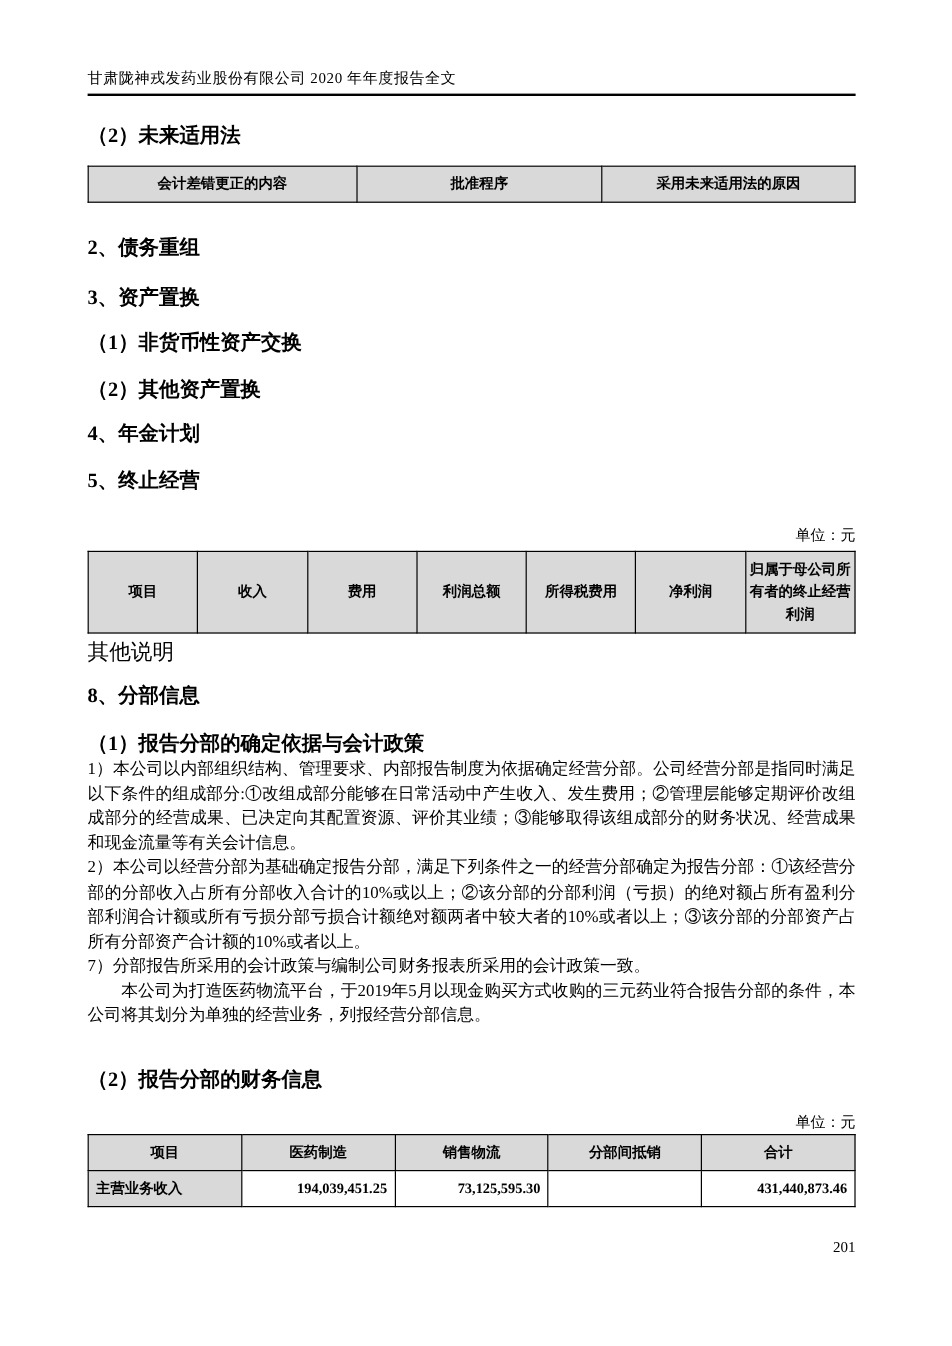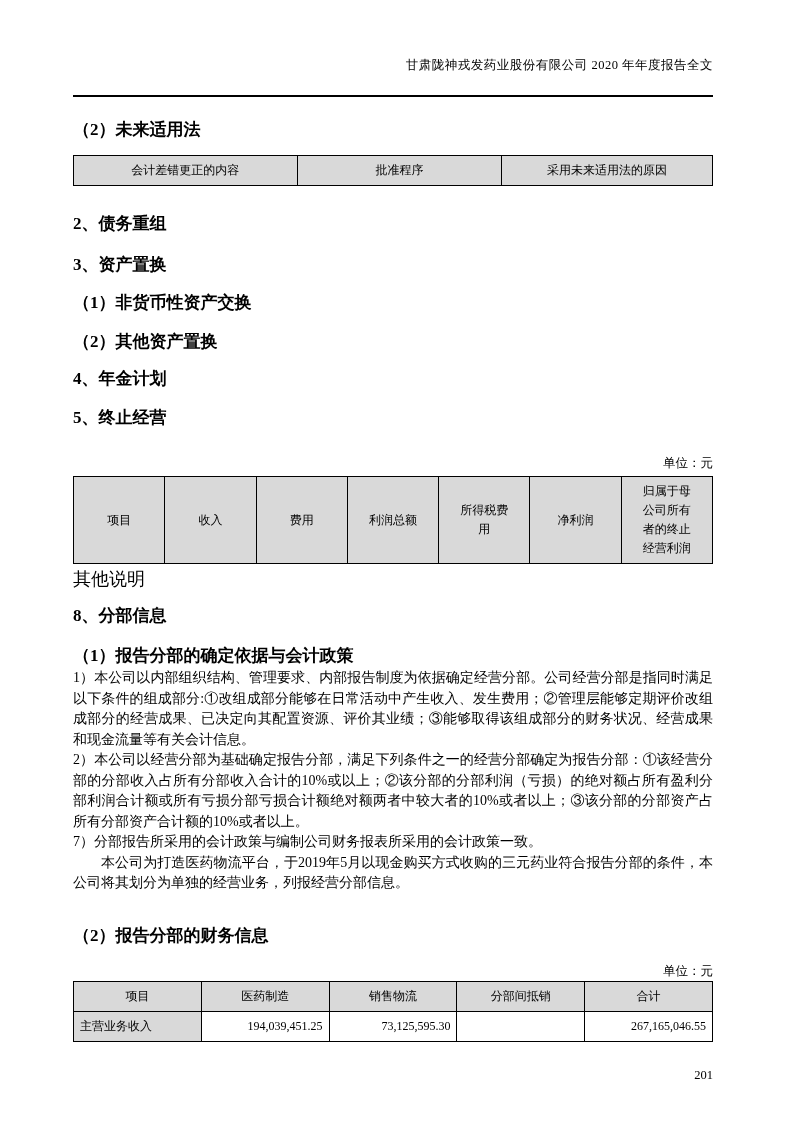--- a/index.html
+++ b/index.html
@@ -14,22 +14,21 @@
     background: #ffffff;
     box-sizing: border-box;
     padding: 58px 80px 0 73px;
     font-family: "Liberation Serif", "DejaVu Serif", serif;
     color: #000000;
     overflow: hidden;
   }
   .doc-header {
     font-size: 12.5px;
     line-height: 15px;
-    text-align: right;
-    padding-bottom: 22px;
+    padding-bottom: 5px;
     border-bottom: 2px solid #000000;
     letter-spacing: 0.5px;
   }
   .h {
     font-weight: bold;
     font-size: 17px;
     line-height: 16px;
   }
   .mt-future   { margin-top: 25px; }
   .mt-debt     { margin-top: 30px; }
@@ -50,24 +49,24 @@
   .unit-2 { margin-top: 20px; }
   table.tbl {
     width: 100%;
     border-collapse: collapse;
     table-layout: fixed;
     border: 1.5px solid #000000;
   }
   table.tbl th, table.tbl td {
     border: 1px solid #000000;
     font-size: 12px;
-    font-weight: normal;
+    font-weight: bold;
     text-align: center;
     vertical-align: middle;
-    padding: 5px 20px;
+    padding: 5px 2px;
     line-height: 19px;
     word-break: break-all;
   }
   table.tbl th { background: #d9d9d9; }
   .tbl-correction { margin-top: 17px; }
   .tbl-correction th { height: 18px; }
   .tbl-discontinued { margin-top: 6px; }
   .tbl-segment { margin-top: 3px; }
   .tbl-segment td.rowhead {
     background: #d9d9d9;
@@ -188,20 +187,20 @@
         <th>医药制造</th>
         <th>销售物流</th>
         <th>分部间抵销</th>
         <th>合计</th>
       </tr>
       <tr>
         <td class="rowhead">主营业务收入</td>
         <td class="num">194,039,451.25</td>
         <td class="num">73,125,595.30</td>
         <td class="num"></td>
-        <td class="num">267,165,046.55</td>
+        <td class="num">431,440,873.46</td>
       </tr>
     </tbody>
   </table>
 
   <div class="pageno">201</div>
 
 </div>
 
 </body></html>

